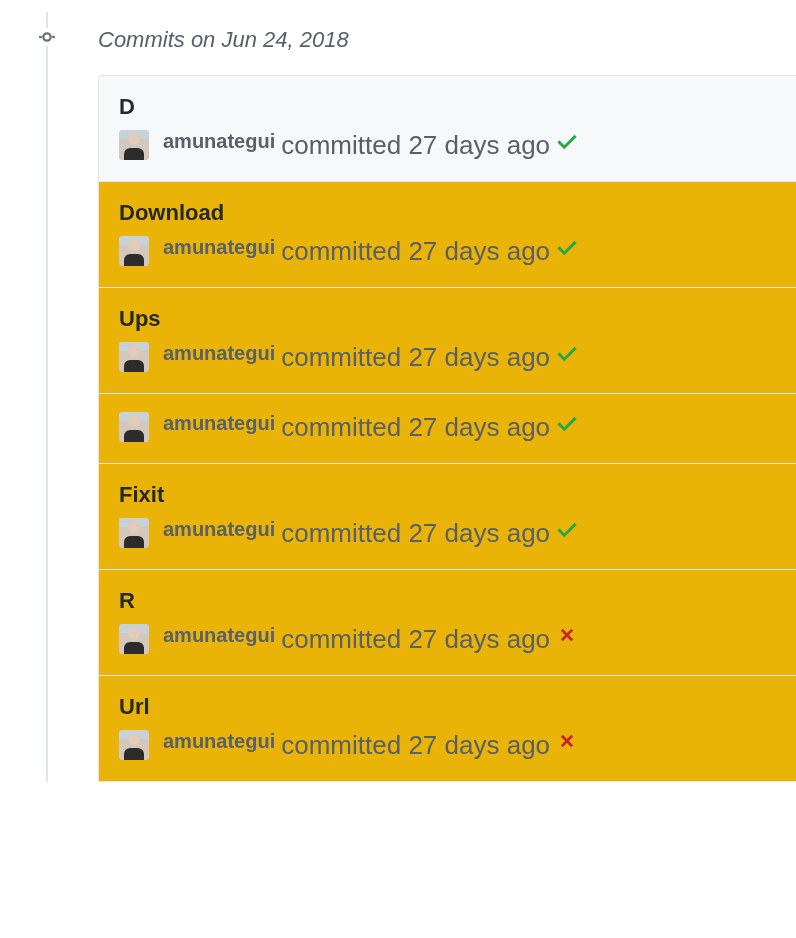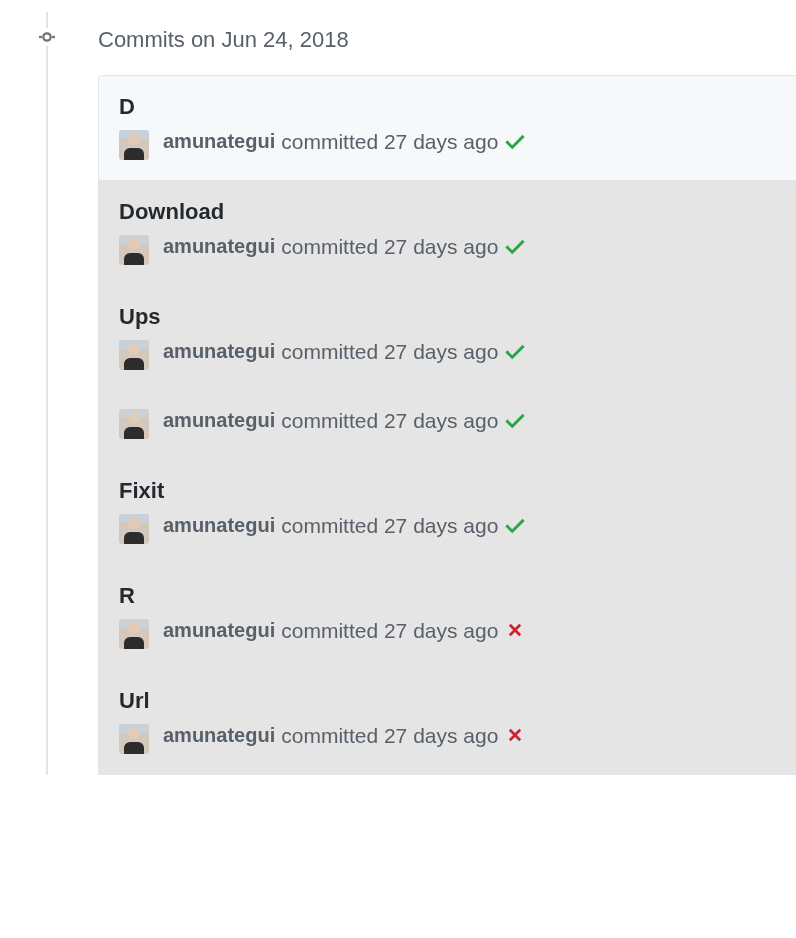--- a/index.html
+++ b/index.html
@@ -42,32 +42,33 @@
       width: 2px;
       background: #e1e4e8;
       z-index: 1;
     }
     .timeline-header {
       font-size: 22px;
       color: #586069;
       margin-left: 98px;
       padding-top: 7px;
       padding-bottom: 22px;
+      font-style: italic;
     }
     .commits-list {
       margin-left: 98px;
       border: 1px solid #e1e4e8;
       border-bottom: none;
       border-right: none;
       border-radius: 4px 0 0 0;
     }
     .commit-item {
       border-bottom: 1px solid #e1e4e8;
       padding: 18px 20px 20px 20px;
-      background: #e5e5e5;
+      background: #eab308;
     }
     .commit-item.first {
       background: #f6f8fa;
       border-radius: 4px 0 0 0;
     }
     .commit-title {
       font-size: 22px;
       font-weight: 600;
       color: #24292e;
       margin-bottom: 10px;
@@ -106,21 +107,21 @@
       background: #2c2c2c;
       border-radius: 6px 6px 0 0;
     }
     .author-name {
       font-size: 20px;
       font-weight: 600;
       color: #586069;
       margin-left: 8px;
     }
     .commit-text {
-      font-size: 21px;
+      font-size: 26px;
       color: #586069;
     }
     .status-icon {
       display: inline-flex;
       align-items: center;
       margin-left: 0px;
     }
     .status-icon svg {
       width: 22px;
       height: 22px;

